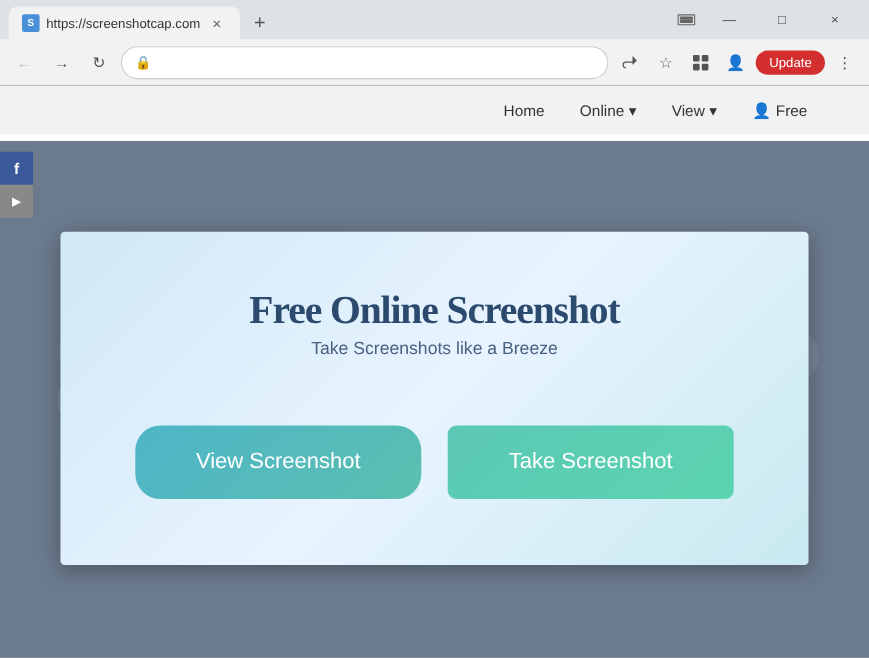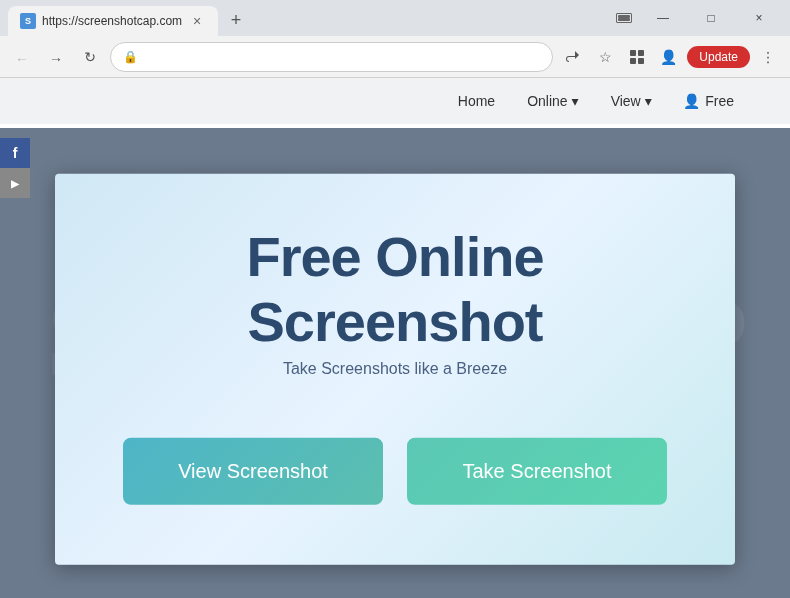--- a/index.html
+++ b/index.html
@@ -198,21 +198,21 @@
     
     .site-nav {
       position: relative;
       z-index: 2;
       background: rgba(255,255,255,0.9);
       display: flex;
       align-items: center;
       justify-content: flex-end;
       padding: 0 40px;
       height: 50px;
-      border-bottom: 4px solid #ffffff;
+      border-bottom: 6px solid #ffffff;
     }
     .site-nav-item {
       padding: 0 16px;
       font-size: 14px;
       color: #333;
       cursor: pointer;
       height: 100%;
       display: flex;
       align-items: center;
       gap: 4px;
@@ -266,25 +266,25 @@
       transform: translate(-50%, -42%);
       z-index: 10;
       background: linear-gradient(135deg, #d0e8f5 0%, #e8f4ff 50%, #c8eaf0 100%);
       border-radius: 4px;
       width: 680px;
       padding: 50px 40px 60px;
       text-align: center;
       box-shadow: 0 4px 20px rgba(0,0,0,0.3);
     }
     .hero-title {
-      font-size: 56px;
+      font-size: 36px;
       font-weight: 700;
       color: #2c4a6e;
       margin-bottom: 6px;
-      font-family: Liberation Sans, sans-serif;
+      font-family: Liberation Serif, serif;
       letter-spacing: -1px;
     }
     .hero-subtitle {
       font-size: 16px;
       color: #4a6080;
       margin-bottom: 60px;
     }
     .hero-buttons {
       display: flex;
       gap: 24px;
@@ -297,20 +297,21 @@
       border: none;
       border-radius: 8px;
       font-size: 20px;
       font-weight: 500;
       color: white;
       cursor: pointer;
       transition: opacity 0.2s;
     }
     .btn-view {
       background: linear-gradient(135deg, #4eb5c8, #5bbfaf);
+      border-radius: 23px;
     }
     .btn-take {
       background: linear-gradient(135deg, #5bc8b5, #5cd4b0);
     }
   </style>
 </head>
 <body>
 
 <div class="browser-chrome">
 

